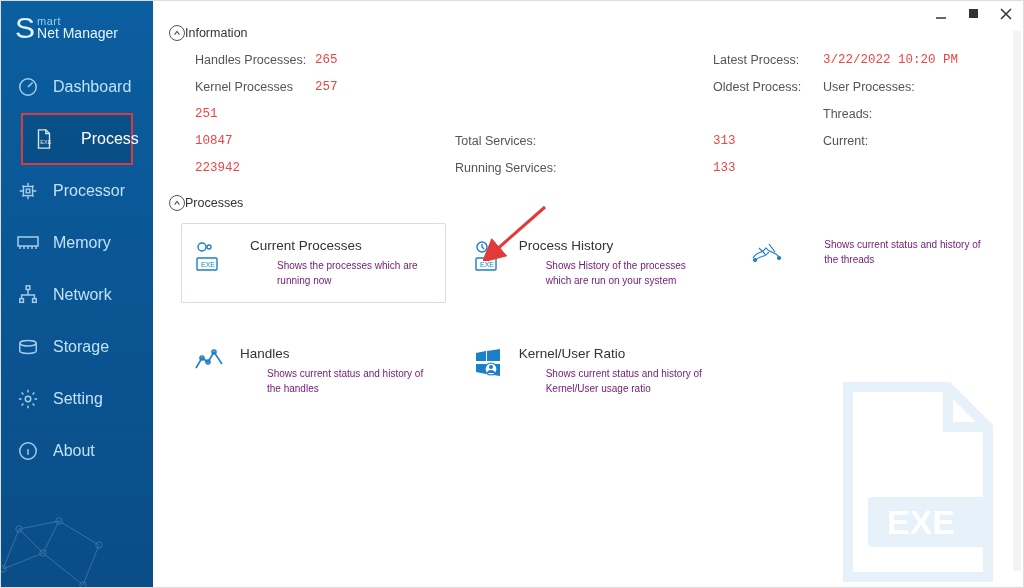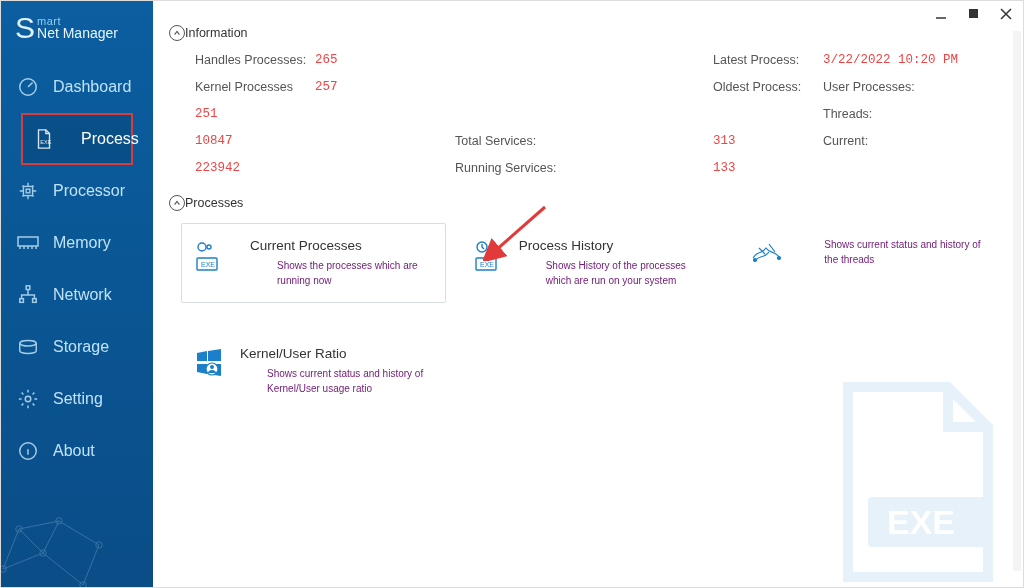--- a/index.html
+++ b/index.html
@@ -389,20 +389,34 @@
             <path d="M2 18c5-8 8-3 13-10 4 6 8 2 13 9M4 21c5-7 9-2 14-9M8 8l6 6M18 4l6 8"></path>
             <circle cx="4" cy="20" r="1.5" fill="#1b7fc9"></circle>
               <circle cx="28" cy="18" r="1.5" fill="#1b7fc9"></circle>
           </svg>
         </span>
         <div>
           <div class="cdesc">Shows current status and history of the threads</div>
         </div>
       </div>
 
+      <div class="card">
+        <span class="cicon">
+          <svg width="32" height="24" viewBox="0 0 32 24" fill="none" stroke="#1b7fc9" stroke-width="1.6">
+            <path d="M2 20l6-10 6 4 6-10 8 12"></path>
+            <circle cx="8" cy="10" r="2"></circle>
+              <circle cx="14" cy="14" r="2"></circle>
+              <circle cx="20" cy="4" r="2"></circle>
+          </svg>
+        </span>
+        <div>
+          <div class="ctitle">Handles</div>
+          <div class="cdesc">Shows current status and history of the handles</div>
+        </div>
+      </div>
 
       <div class="card">
         <span class="cicon">
           <svg width="30" height="30" viewBox="0 0 30 30" fill="none">
             <path d="M3 5l10-2v10H3zM14 3l13-2v12H14zM3 16h10v10l-10-2zM14 16h13v12l-13-2z" fill="#1b7fc9"></path>
             <circle cx="18" cy="21" r="6" fill="#fff" stroke="#1b7fc9" stroke-width="1.2"></circle>
             <circle cx="18" cy="19" r="2" fill="#1b7fc9"></circle>
               <path d="M14 25c0-2 2-3 4-3s4 1 4 3" fill="#1b7fc9"></path>
           </svg>
         </span>

